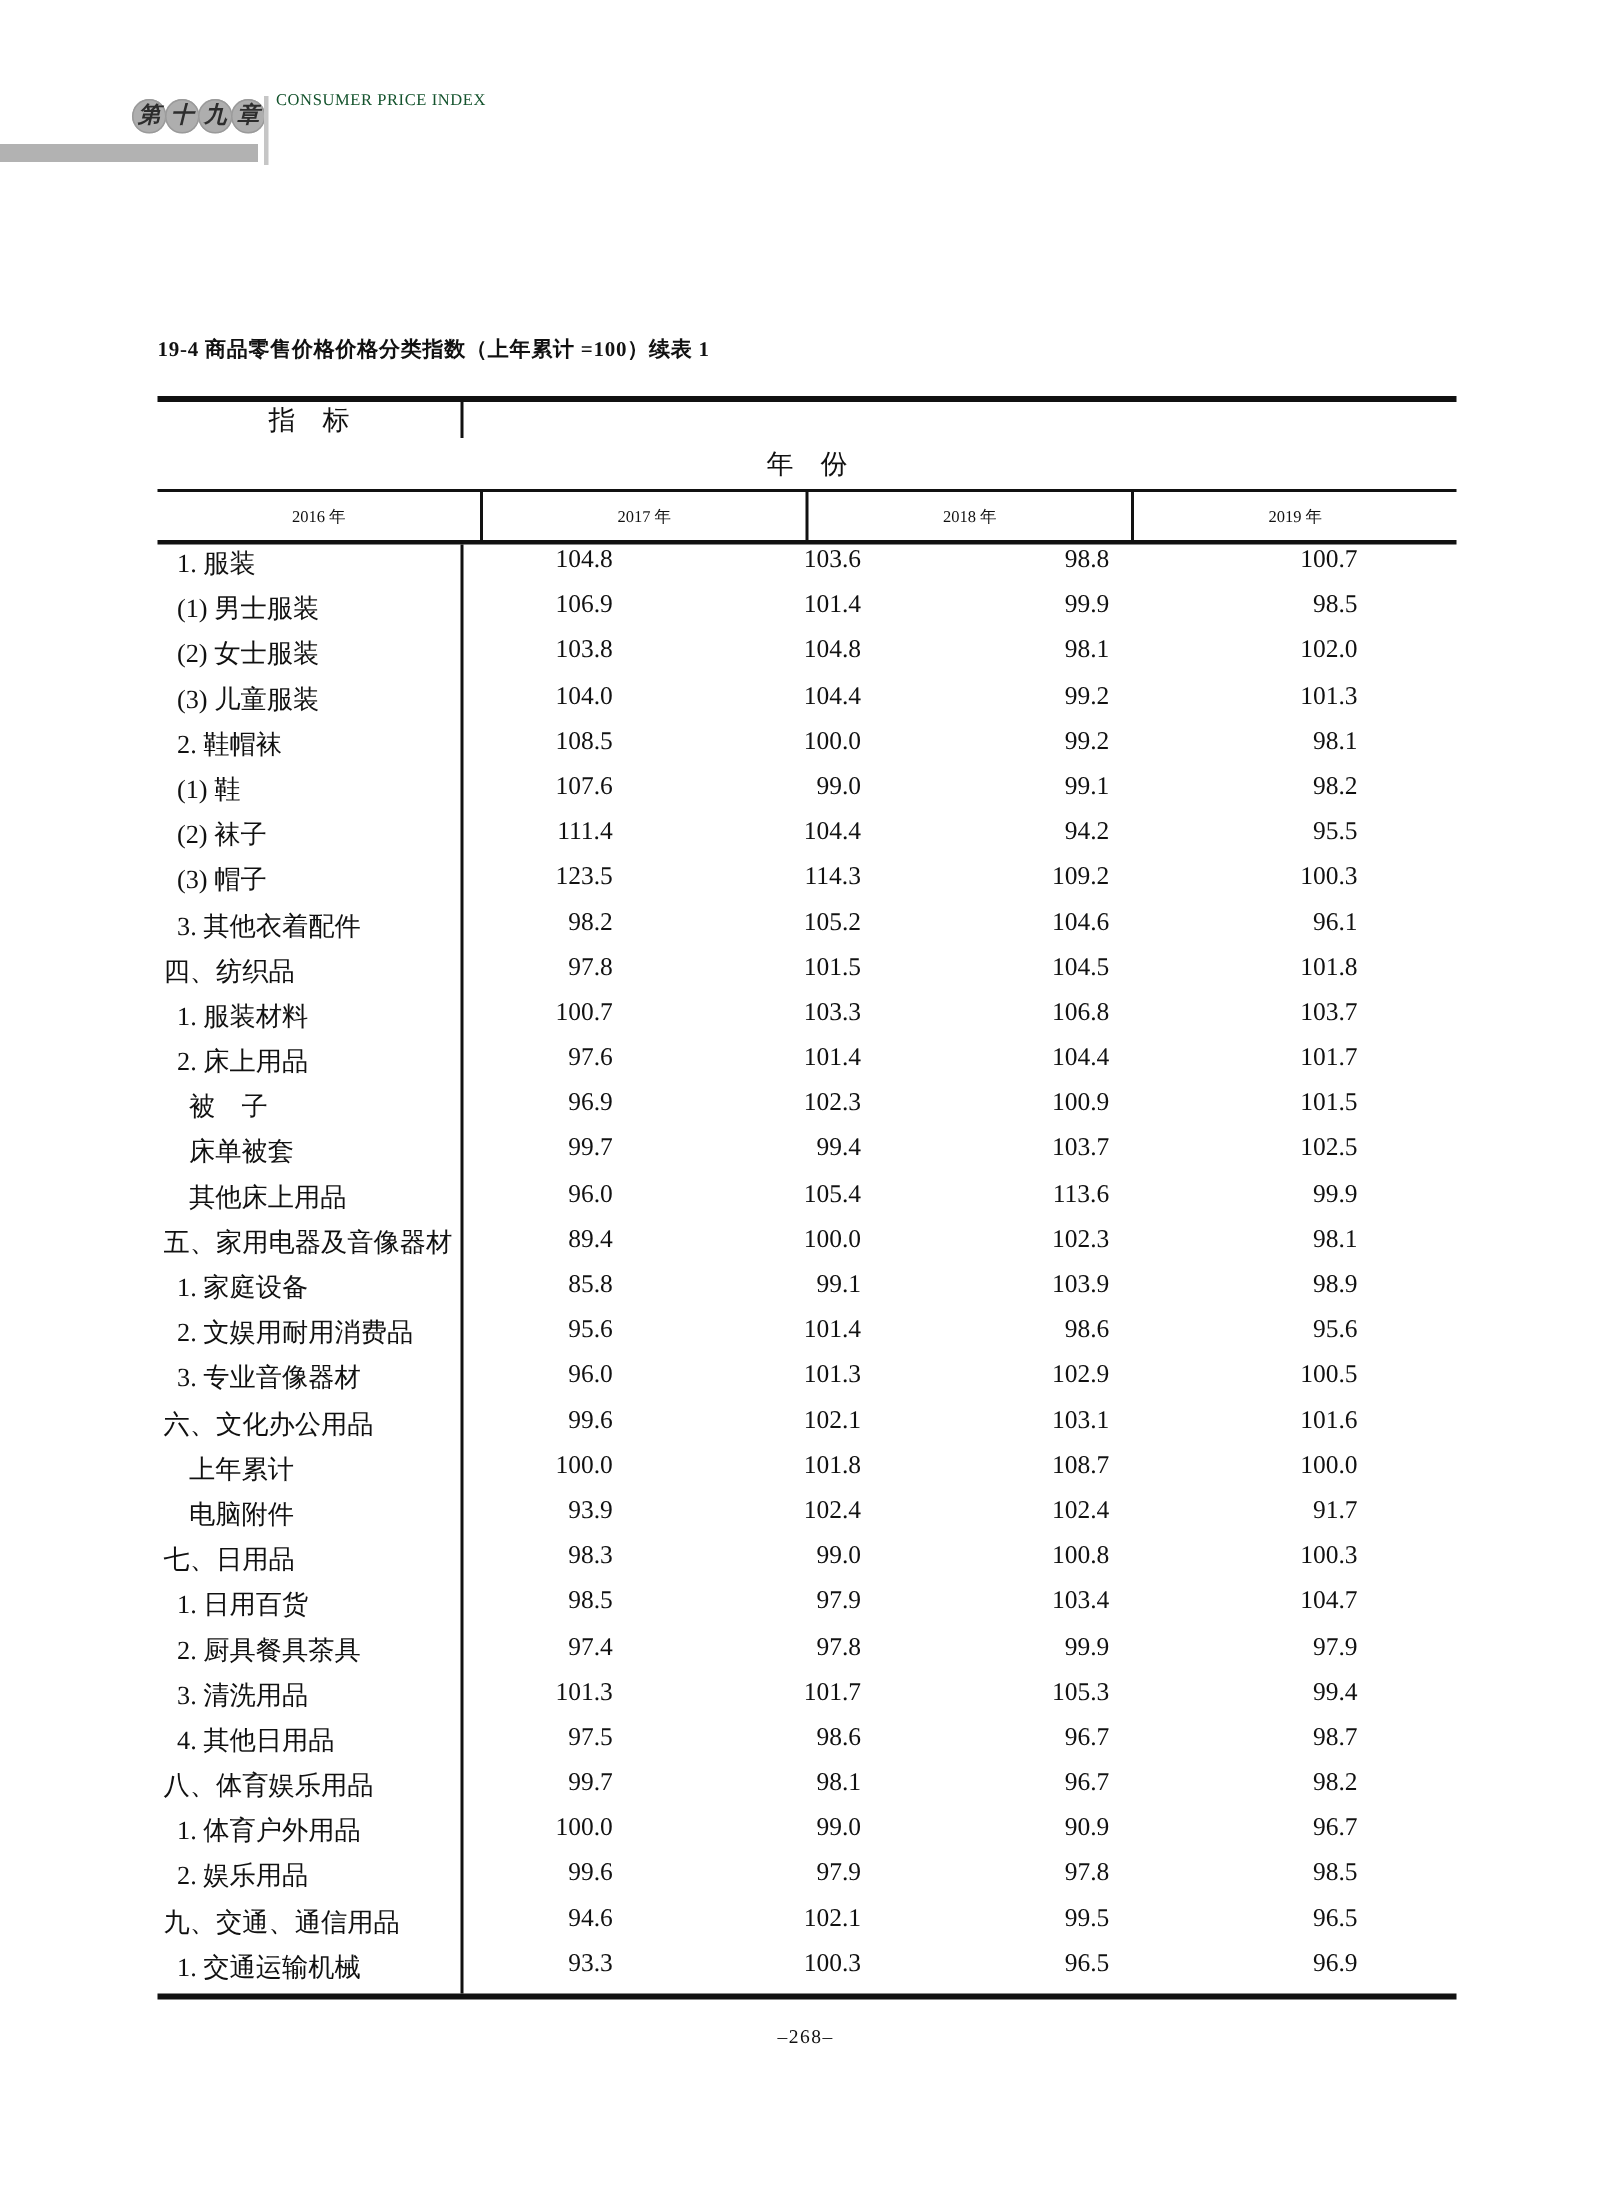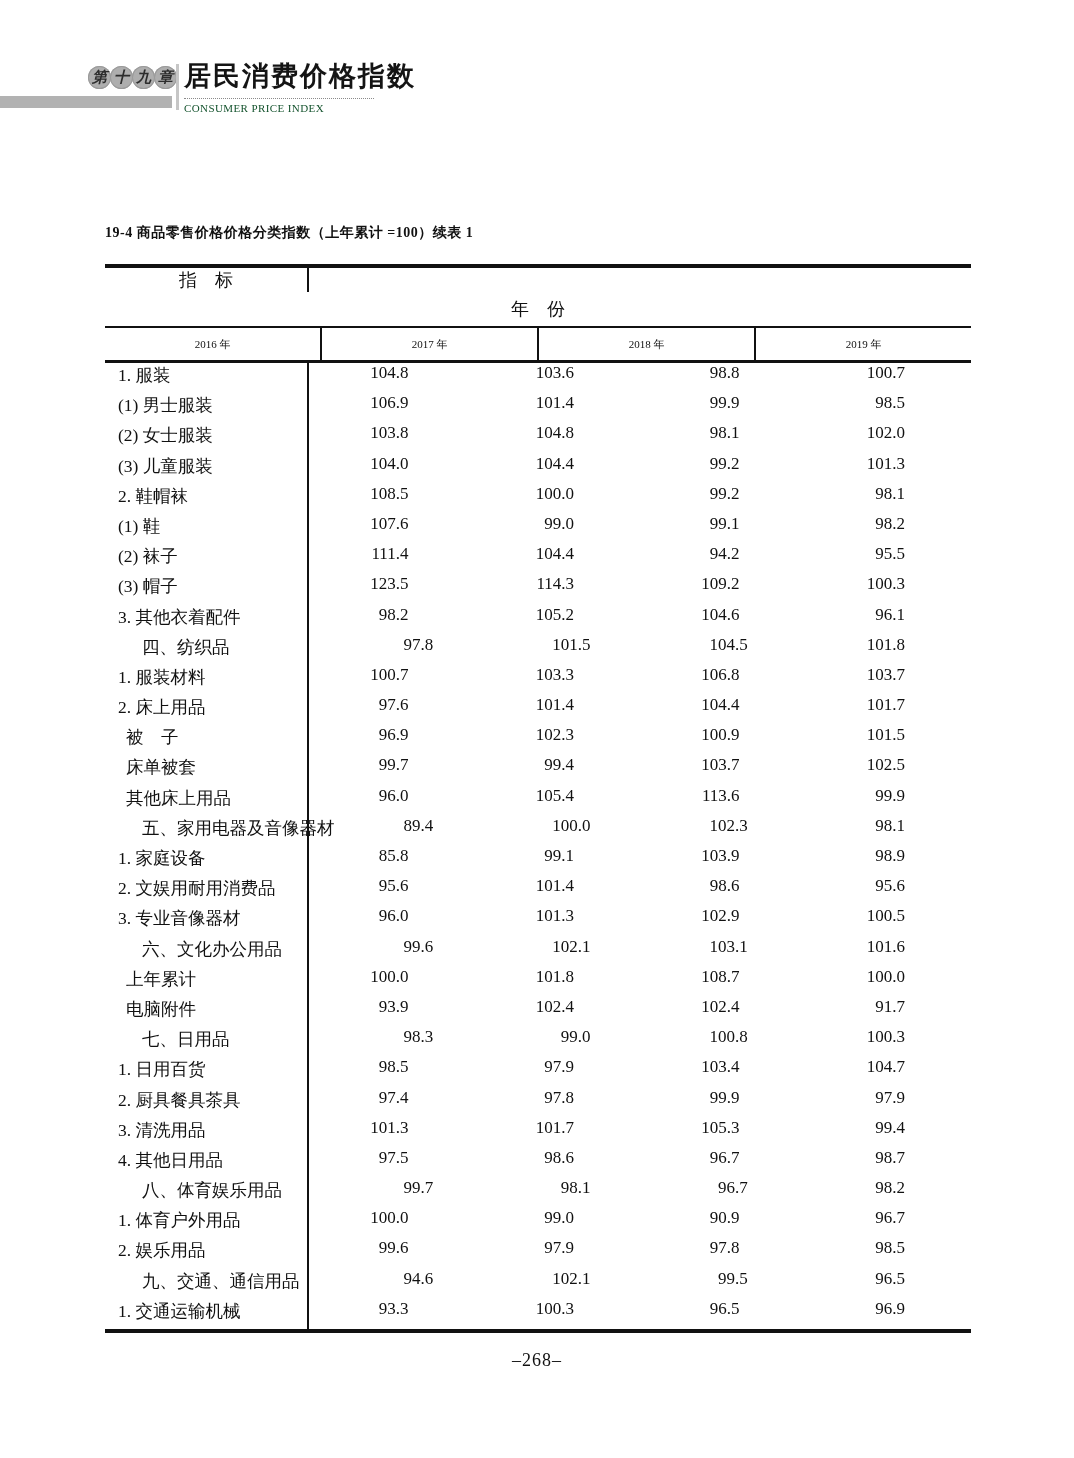--- a/index.html
+++ b/index.html
@@ -58,49 +58,48 @@
   .tbody { position:relative; border-bottom:4px solid #111; }
   .tbody::before {
     content:""; position:absolute; left:202px; top:0; bottom:0; width:2px;
     background:#111;
   }
   .trow { display:flex; height:30.2px; align-items:flex-start; }
   .cell.label {
     width:204px; box-sizing:border-box; font-size:17.5px; white-space:pre;
     overflow:hidden;
   }
-  .indent-0 { padding-left:4px;margin-left:33px; }
+  .indent-0 { padding-left:4px; }
   .indent-1 { padding-left:13px; }
   .indent-2 { padding-left:21px; }
   .cell.num {
     flex:1; box-sizing:border-box; text-align:right; padding-right:66px;
     font-size:17px; font-variant-numeric: lining-nums;
   }
 
   
   .page-number {
     position:absolute; left:0; right:0; top:1350px; text-align:center;
-    font-size:18px; letter-spacing:1px;
+    font-size:13px; letter-spacing:1px;
   }
 </style>
 </head>
 <body>
 
 <div class="page">
 
   <div class="accent-bar"></div>
   <div class="badge">
     <span class="circle">第</span>
     <span class="circle">十</span>
     <span class="circle">九</span>
     <span class="circle">章</span>
   </div>
   <div class="header-vdiv"></div>
   <div class="chapter-titles">
-    <div class="chapter-cn">居民消费价格指数</div>
     <div class="chapter-en">CONSUMER PRICE INDEX</div>
   </div>
 
   <h1 class="table-title">19-4  商品零售价格价格分类指数（上年累计 =100）续表 1</h1>
 
   <div class="table">
     <div class="thead">
       <div class="indicator-cell">指　标</div>
       <div class="year-group">
         <div class="year-span">年　份</div>

